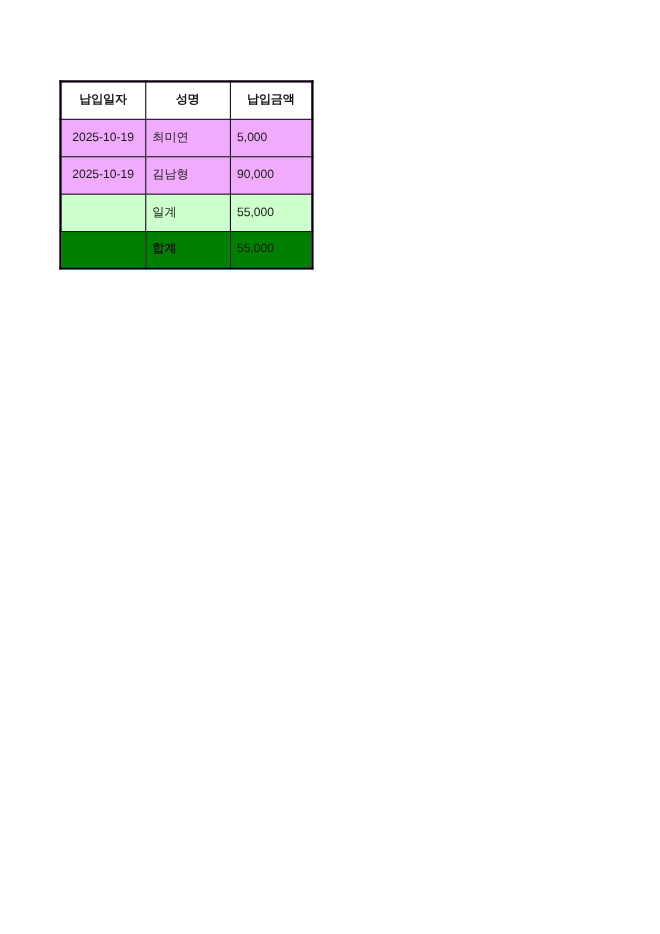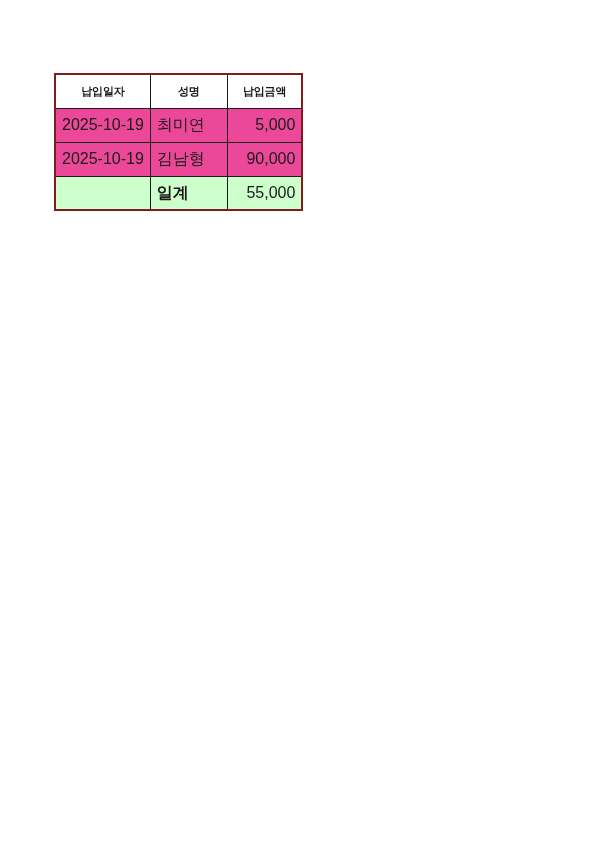--- a/index.html
+++ b/index.html
@@ -22,60 +22,60 @@
     background: #ffffff;
   }
 
   
   #payment-table {
     position: absolute;
     left: 54px;
     top: 73px;
     border-collapse: collapse;
     table-layout: fixed;
-    background: #ec4899;
-    border: 2px solid #7f1d1d;
+    background: #f0abfc;
+    border: 2px solid #000000;
   }
 
   #payment-table col.c-date   { width: 77px; }
   #payment-table col.c-name   { width: 77px; }
   #payment-table col.c-amount { width: 75px; }
 
   #payment-table th,
   #payment-table td {
     border: 1px solid #1a1a1a;
     height: 34px;
     padding: 0 6px;
-    font-size: 16px;
+    font-size: 11px;
     color: #1a1a1a;
     line-height: 1.15;
     white-space: nowrap;
     overflow: hidden;
     box-sizing: border-box;
   }
 
   
   #payment-table thead th {
     font-weight: bold;
     text-align: center;
     background: #ffffff;
     font-size: 11px;
     letter-spacing: -0.2px;
   }
 
   
   .cell-date   { text-align: center; }
   .cell-name   { }
-  .cell-amount { text-align: right; padding-right: 5px; }
+  .cell-amount { padding-right: 5px; }
 
   
   tr.row-subtotal td {
     background: #ccffcc;
   }
-  tr.row-subtotal .cell-name { font-weight: bold; }
+  tr.row-subtotal .cell-name { font-weight: normal; }
   tr.row-subtotal .cell-amount { font-weight: normal; }
 
   
   tr.row-total td {
     background: #008000;
     color: #0d2c0d;
   }
   tr.row-total .cell-name { font-weight: bold; }
 
   .empty-cell { }
@@ -113,17 +113,22 @@
         <td class="cell-name">김남형</td>
         <td class="cell-amount">90,000</td>
       </tr>
 
       <tr class="row-subtotal">
         <td class="cell-date empty-cell"></td>
         <td class="cell-name">일계</td>
         <td class="cell-amount">55,000</td>
       </tr>
 
+      <tr class="row-total">
+        <td class="cell-date empty-cell"></td>
+        <td class="cell-name">합계</td>
+        <td class="cell-amount">55,000</td>
+      </tr>
 
     </tbody>
   </table>
 
 </div>
 
 </body></html>

